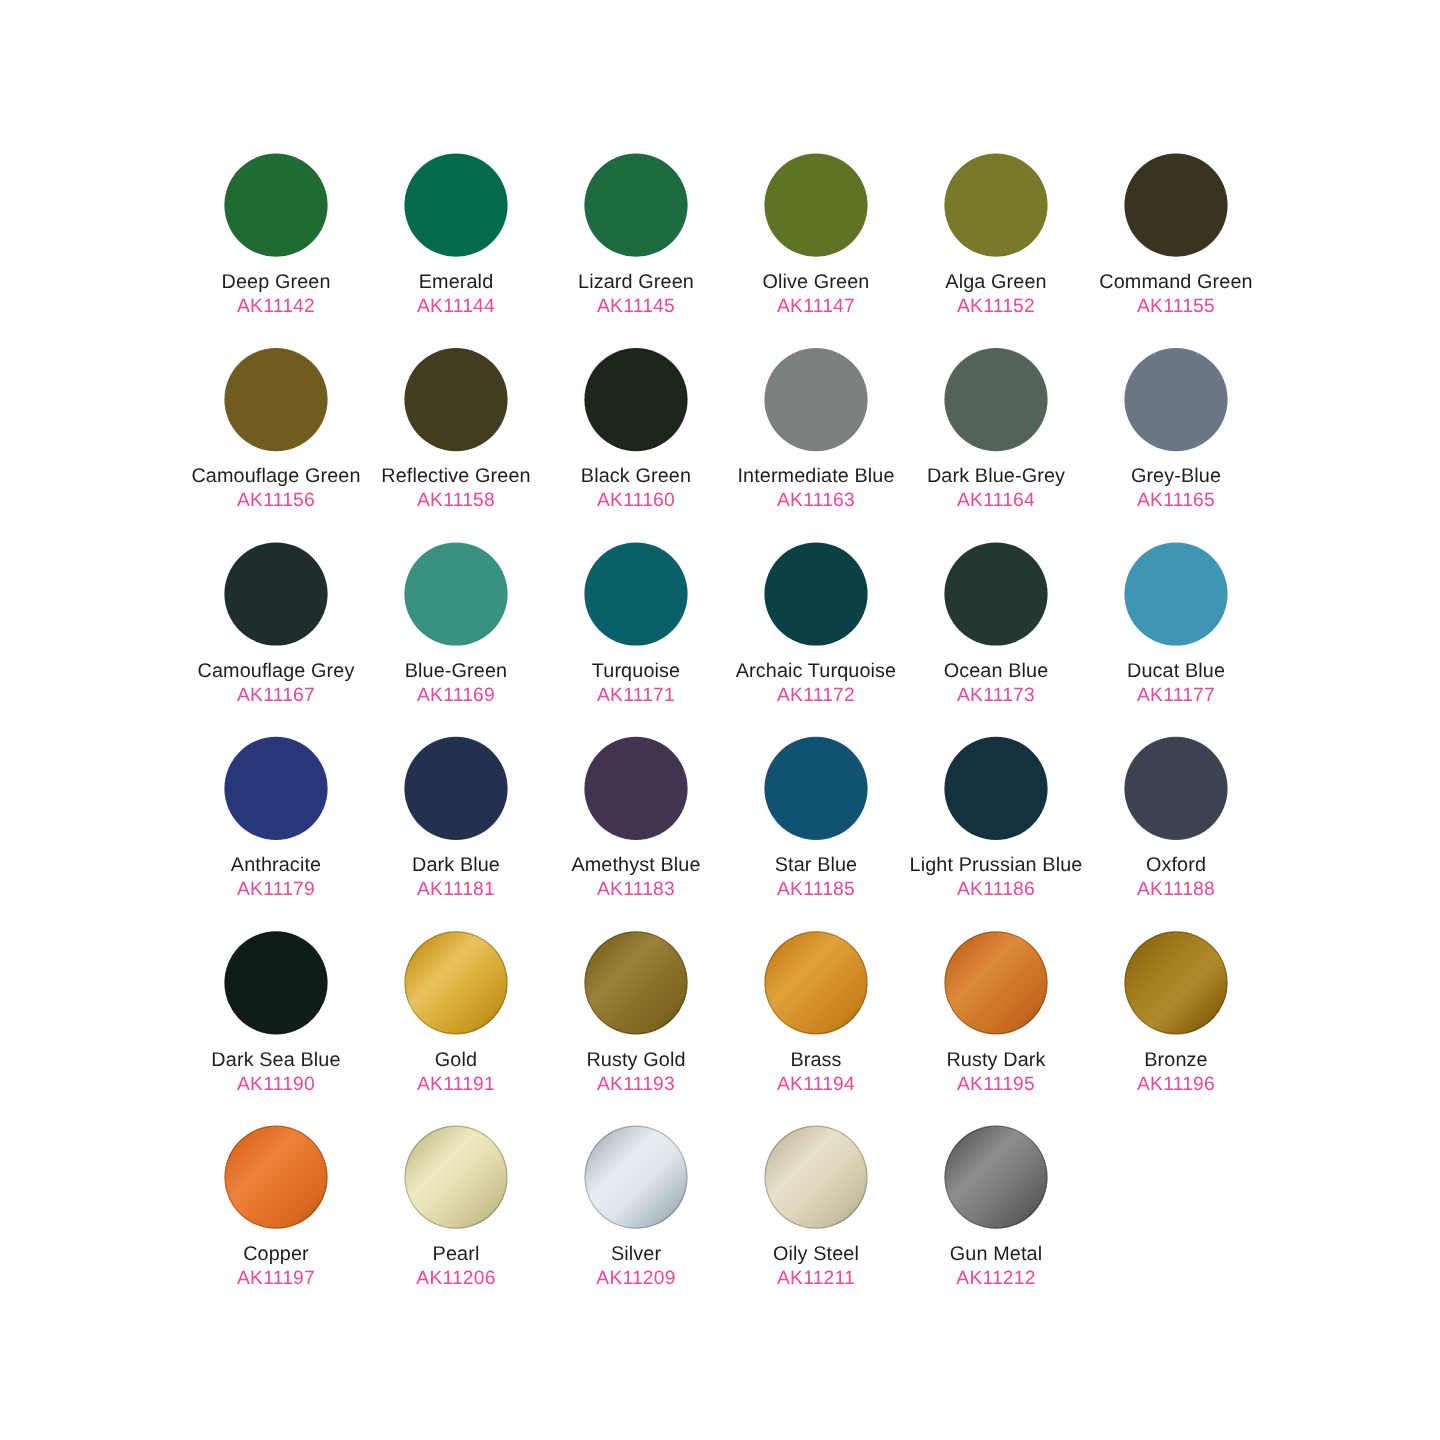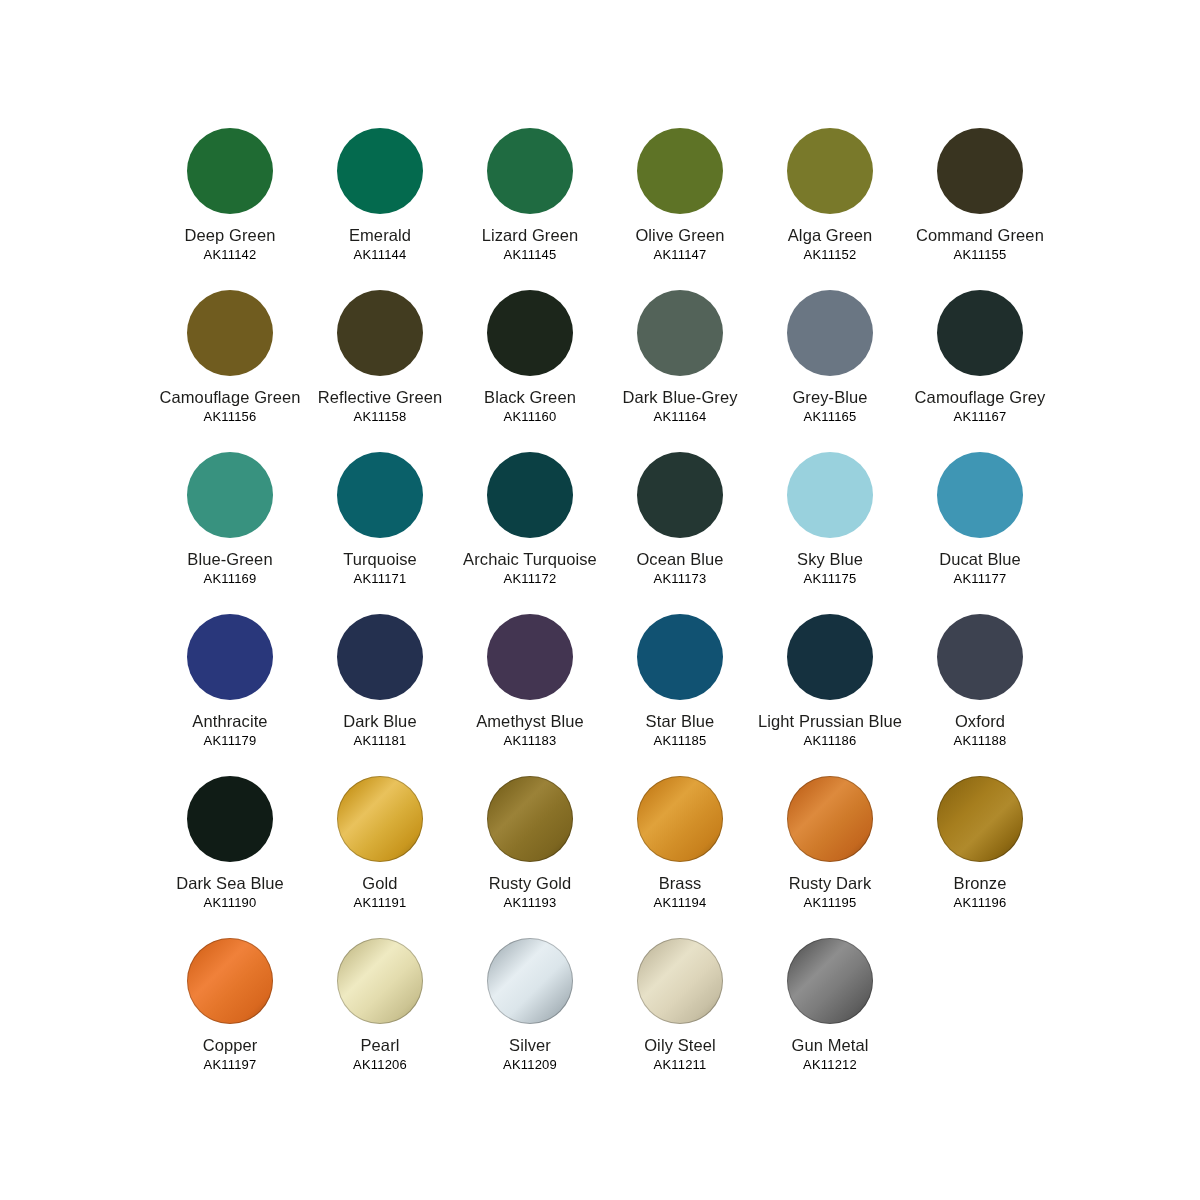--- a/index.html
+++ b/index.html
@@ -55,22 +55,22 @@
   }
   .cname {
     display: block;
     font-size: 16.5px;
     color: #1d1d1b;
     letter-spacing: 0.1px;
     font-weight: 400;
   }
   .ccode {
     display: block;
-    font-size: 13px;
-    color: #000000;
+    font-size: 16px;
+    color: #ec4899;
     margin-top: 2px;
     letter-spacing: 0.2px;
   }
 </style>
 </head>
 <body>
 
 <div id="page">
   <div class="grid">
       <div class="swatch-cell">
@@ -149,20 +149,29 @@
         <div class="dot-wrap">
           <div class="dot" style="background: rgb(28, 38, 27);"></div>
         </div>
         <div class="caption">
           <span class="cname">Black Green</span>
           <span class="ccode">AK11160</span>
         </div>
       </div>
       <div class="swatch-cell">
         <div class="dot-wrap">
+          <div class="dot" style="background: rgb(124, 127, 127);"></div>
+        </div>
+        <div class="caption">
+          <span class="cname">Intermediate Blue</span>
+          <span class="ccode">AK11163</span>
+        </div>
+      </div>
+      <div class="swatch-cell">
+        <div class="dot-wrap">
           <div class="dot" style="background: rgb(83, 99, 89);"></div>
         </div>
         <div class="caption">
           <span class="cname">Dark Blue-Grey</span>
           <span class="ccode">AK11164</span>
         </div>
       </div>
       <div class="swatch-cell">
         <div class="dot-wrap">
           <div class="dot" style="background: rgb(106, 118, 131);"></div>
@@ -208,29 +217,20 @@
           <span class="ccode">AK11172</span>
         </div>
       </div>
       <div class="swatch-cell">
         <div class="dot-wrap">
           <div class="dot" style="background: rgb(36, 55, 51);"></div>
         </div>
         <div class="caption">
           <span class="cname">Ocean Blue</span>
           <span class="ccode">AK11173</span>
-        </div>
-      </div>
-      <div class="swatch-cell">
-        <div class="dot-wrap">
-          <div class="dot" style="background: rgb(153, 209, 221);"></div>
-        </div>
-        <div class="caption">
-          <span class="cname">Sky Blue</span>
-          <span class="ccode">AK11175</span>
         </div>
       </div>
       <div class="swatch-cell">
         <div class="dot-wrap">
           <div class="dot" style="background: rgb(63, 150, 180);"></div>
         </div>
         <div class="caption">
           <span class="cname">Ducat Blue</span>
           <span class="ccode">AK11177</span>
         </div>

